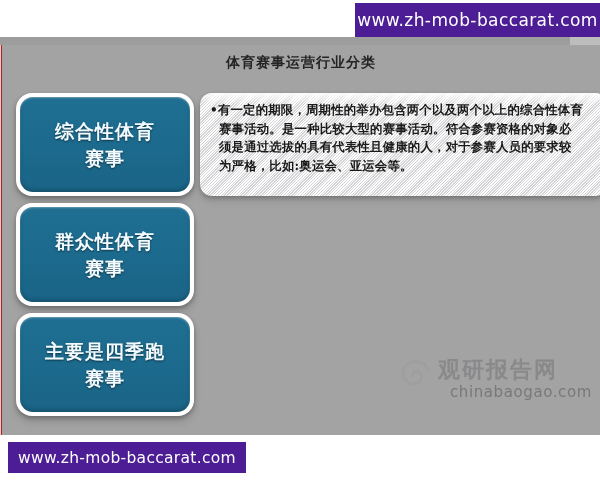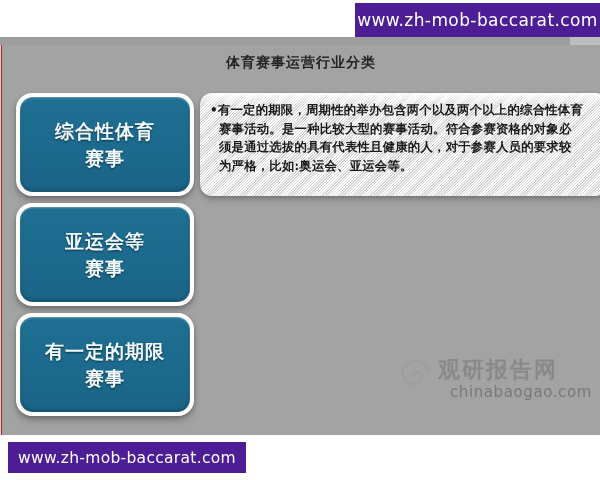--- a/index.html
+++ b/index.html
@@ -259,30 +259,30 @@
         <div class="desc-box">
           <div class="desc-text">
             <span class="bullet">•</span><span>有一定的期限，周期性的举办包含两个以及两个以上的综合性体育赛事活动。是一种比较大型的赛事活动。符合参赛资格的对象必须是通过选拔的具有代表性且健康的人，对于参赛人员的要求较为严格，比如:奥运会、亚运会等。</span>
           </div>
         </div>
       </div>
 
       <div class="row">
         <div class="label-box">
           <div class="label-inner">
-            <span class="label-text">亚运会等
+            <span class="label-text">群众性体育
 赛事</span>
           </div>
         </div>
       </div>
 
       <div class="row">
         <div class="label-box">
           <div class="label-inner">
-            <span class="label-text">有一定的期限
+            <span class="label-text">主要是四季跑
 赛事</span>
           </div>
         </div>
       </div>
 
     </div>
   </div>
 
   <div class="wm">
     <svg class="wm-swirl" viewBox="0 0 40 40">

